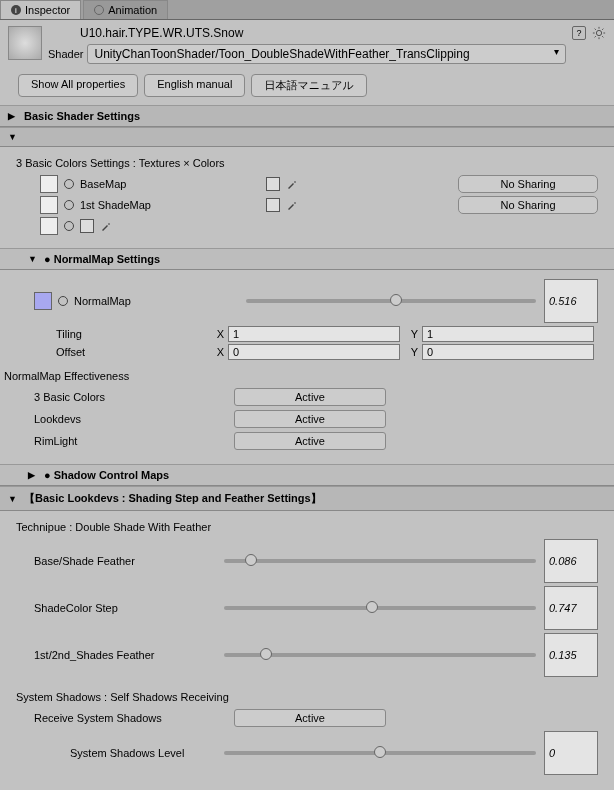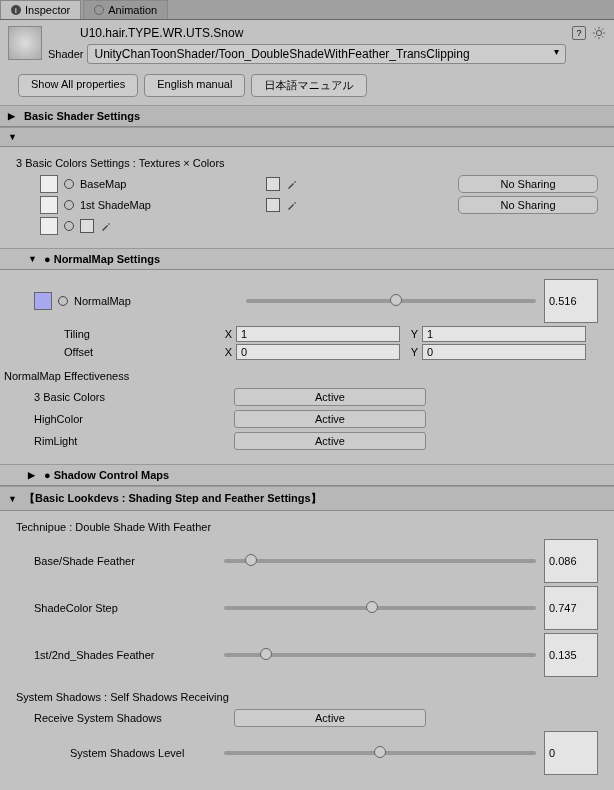--- a/index.html
+++ b/index.html
@@ -32,28 +32,28 @@
 .radio { width: 10px; height: 10px; border-radius: 50%; border: 1px solid #444; flex-shrink: 0; }
 .rowlabel { flex: 0 0 180px; }
 .checkbox { width: 14px; height: 14px; border: 1px solid #555; background: #ddd; flex-shrink: 0; }
 .eyedrop { width: 12px; height: 12px; }
 .btn-share { background: #ccc; border: 1px solid #888; border-radius: 5px; padding: 2px 0; width: 140px; text-align: center; font-size: 11px; cursor: pointer; }
 .spacer { flex: 1; }
 .slider-row { display: flex; align-items: center; margin: 3px 0; gap: 8px; }
 .slider-label { flex: 0 0 200px; padding-left: 18px; }
 .slider-track { flex: 1; height: 4px; background: #999; position: relative; border-radius: 2px; }
 .slider-thumb { width: 12px; height: 12px; background: #ccc; border: 1px solid #666; border-radius: 50%; position: absolute; top: -5px; transform: translateX(-50%); }
-.numbox { width: 54px; border: 1px solid #777; background: #e4e4e4; padding: 15px 4px; font-size: 11px; }
-.xy-row { display: flex; align-items: center; margin: 2px 12px; gap: 4px; justify-content: center; }
+.numbox { width: 54px; border: 1px solid #777; background: #e4e4e4; padding: 15px 4px; font-size: 11px; font-style: italic; }
+.xy-row { display: flex; align-items: center; margin: 2px 4px; gap: 4px; justify-content: center; }
 .xy-label { flex: 0 0 186px; padding-left: 36px; }
 .xy-lbl { width: 14px; text-align: right; }
 .xy-box { flex: 1; border: 1px solid #777; background: #e4e4e4; padding: 1px 4px; font-size: 11px; }
 .eff-row { display: flex; align-items: center; margin: 4px 0; gap: 8px; }
 .eff-label { flex: 0 0 210px; padding-left: 18px; }
-.btn-active { background: #ccc; border: 1px solid #888; border-radius: 3px; padding: 2px 0; width: 192px; text-align: center; font-size: 11px; cursor: pointer; }
+.btn-active { background: #ccc; border: 1px solid #888; border-radius: 3px; padding: 2px 0; width: 152px; text-align: center; font-size: 11px; cursor: pointer; }
 .normal-slider-row { display: flex; align-items: center; margin: 3px 0; gap: 8px; }
 .normal-label-area { display: flex; align-items: center; gap: 6px; flex: 0 0 222px; padding-left: 18px; }
 </style>
 </head>
 <body>
 
 <div class="tabbar">
   <div class="tab">
     <span class="icon-info">i</span>
     <span>Inspector</span>
@@ -163,21 +163,21 @@
     <div class="xy-box">0</div>
     <span class="xy-lbl">Y</span>
     <div class="xy-box">0</div>
   </div>
   <div class="label-bold" style="margin-top:10px; margin-left:-12px">NormalMap Effectiveness</div>
   <div class="eff-row">
     <div class="eff-label">3 Basic Colors</div>
     <div class="btn-active">Active</div>
   </div>
   <div class="eff-row">
-    <div class="eff-label">HighColor</div>
+    <div class="eff-label">Lookdevs</div>
     <div class="btn-active">Active</div>
   </div>
   <div class="eff-row">
     <div class="eff-label">RimLight</div>
     <div class="btn-active">Active</div>
   </div>
 </div>
 
 <div class="section sub">
   <span class="arrow">▶</span>

